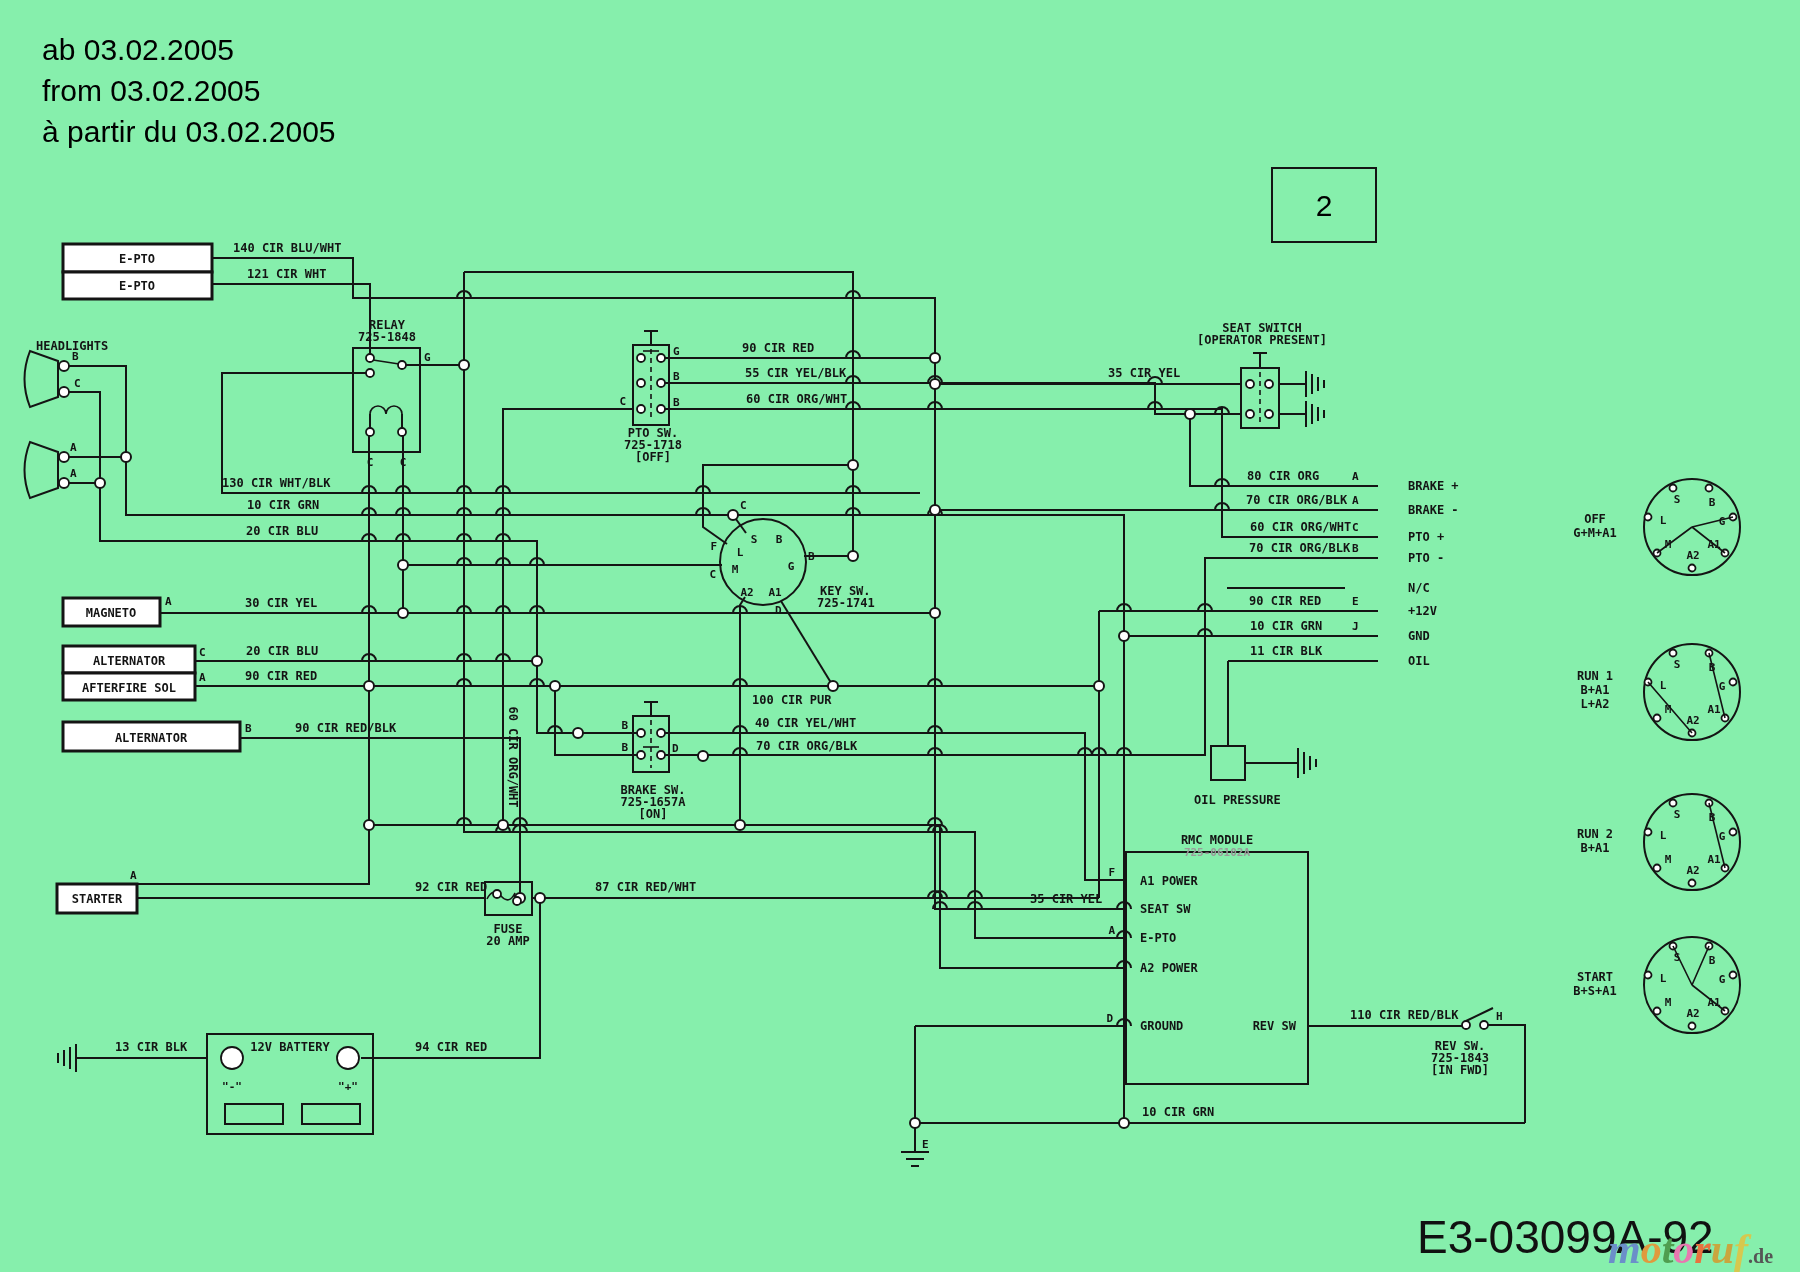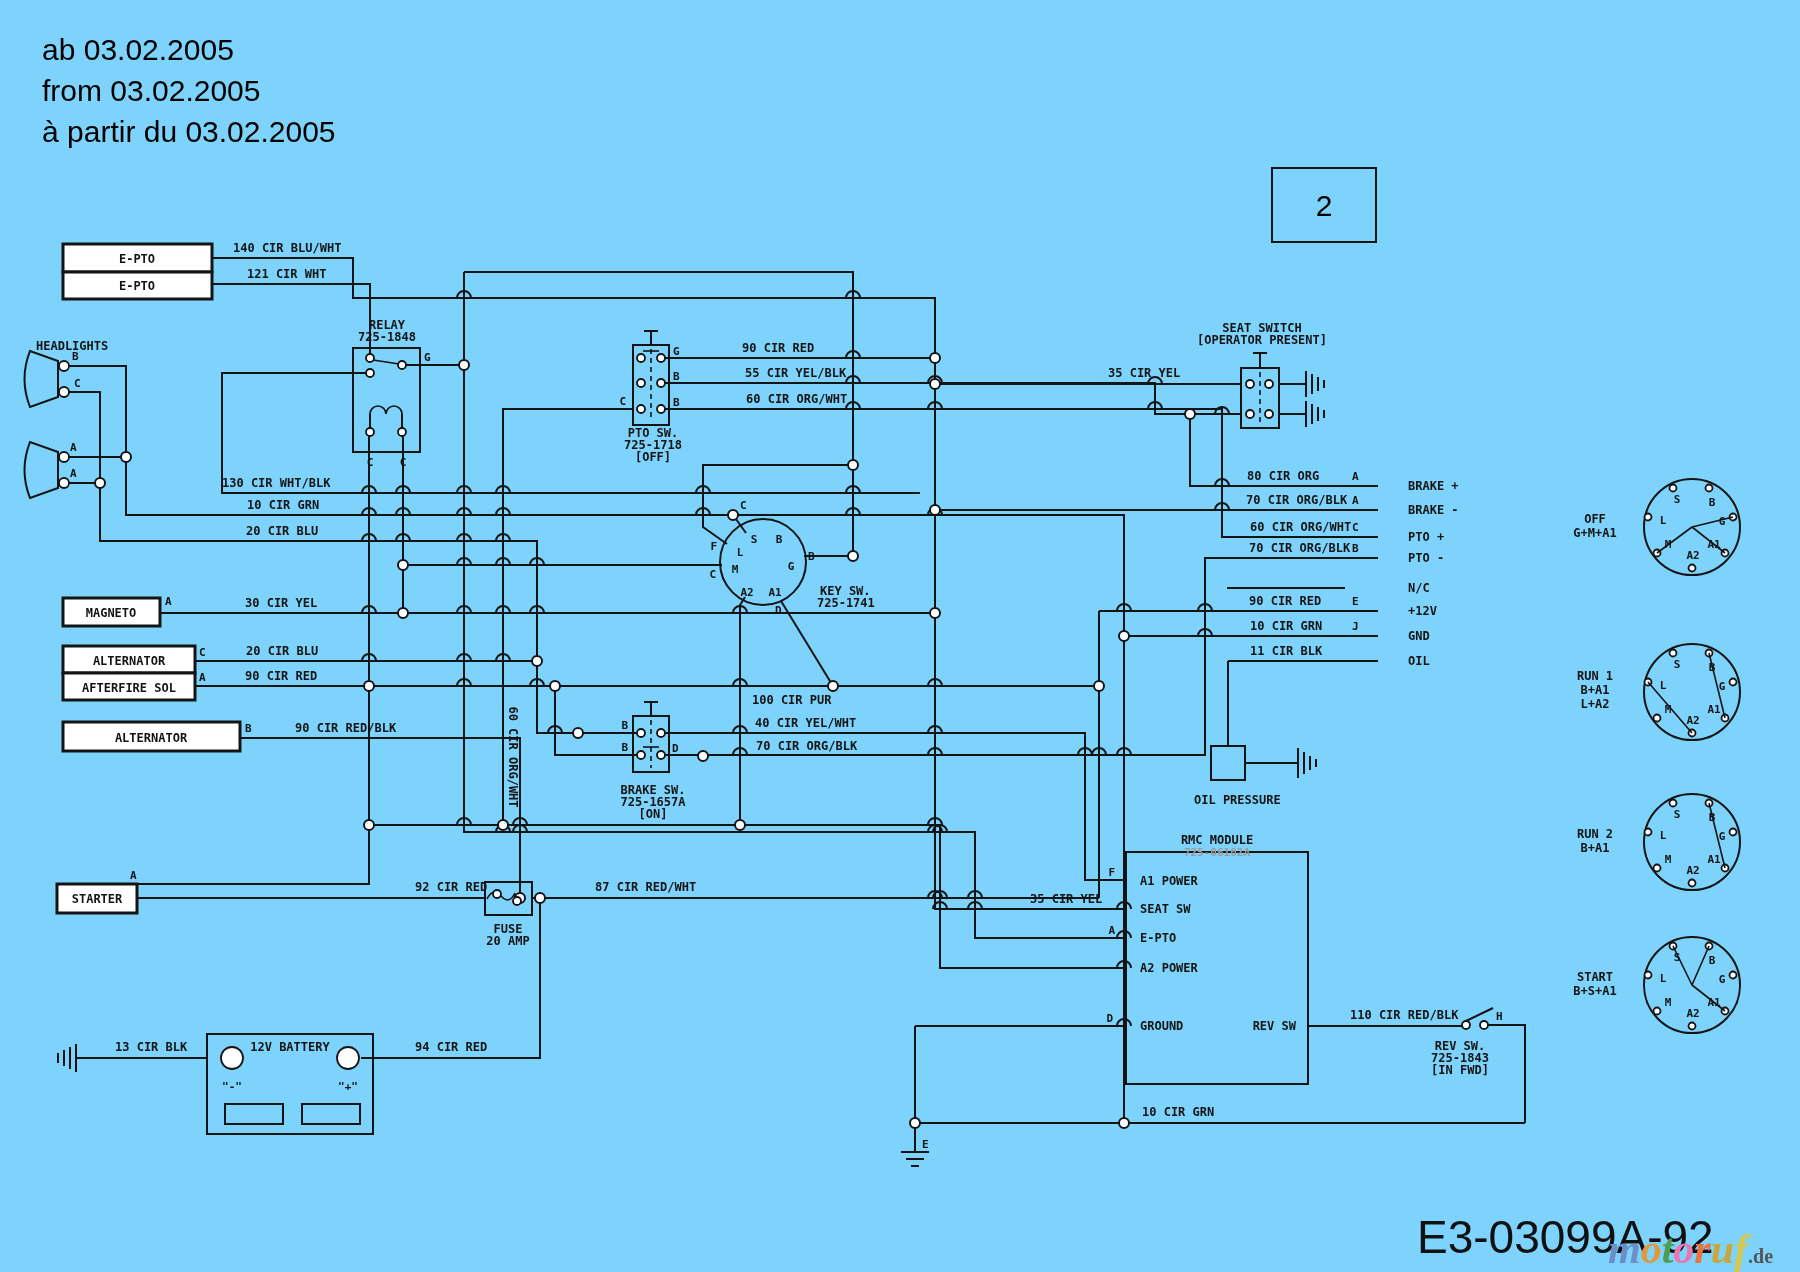--- a/index.html
+++ b/index.html
@@ -1,16 +1,16 @@
 <!DOCTYPE html>
 <html><head>
 <meta charset="utf-8">
 <style>
   html,body{margin:0;padding:0;background:#fff;}
-  .stage{width:1800px;height:1272px;position:relative;background:#7dd3fc;}
+  .stage{width:1800px;height:1272px;position:relative;background:#86efac;}
   svg{display:block;}
   .w{fill:none;stroke:#141414;stroke-width:2;}
   .thin{fill:none;stroke:#141414;stroke-width:1.6;}
   .wb{fill:#fff;stroke:#141414;stroke-width:3;}
   .wb2{fill:none;stroke:#141414;stroke-width:2;}
   .dash{fill:none;stroke:#141414;stroke-width:1.6;stroke-dasharray:5 4;}
   .dot{fill:#fff;stroke:#141414;stroke-width:2;}
   .term{fill:#fff;stroke:#141414;stroke-width:1.8;}
   .hop{fill:none;stroke:#141414;stroke-width:2;}
   .t{font:bold 12px "DejaVu Sans Mono", monospace;fill:#141414;}

